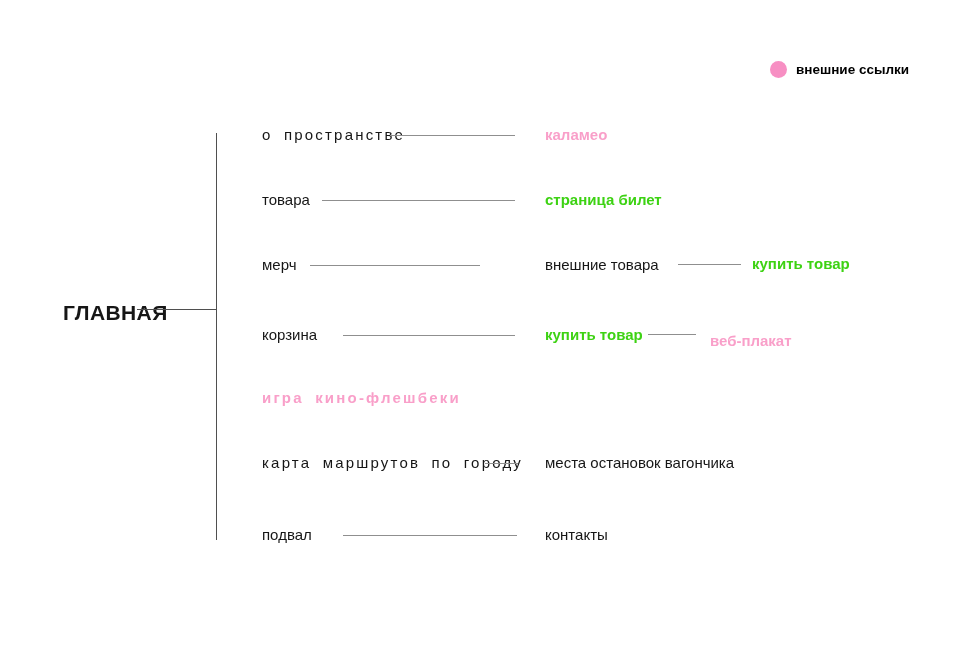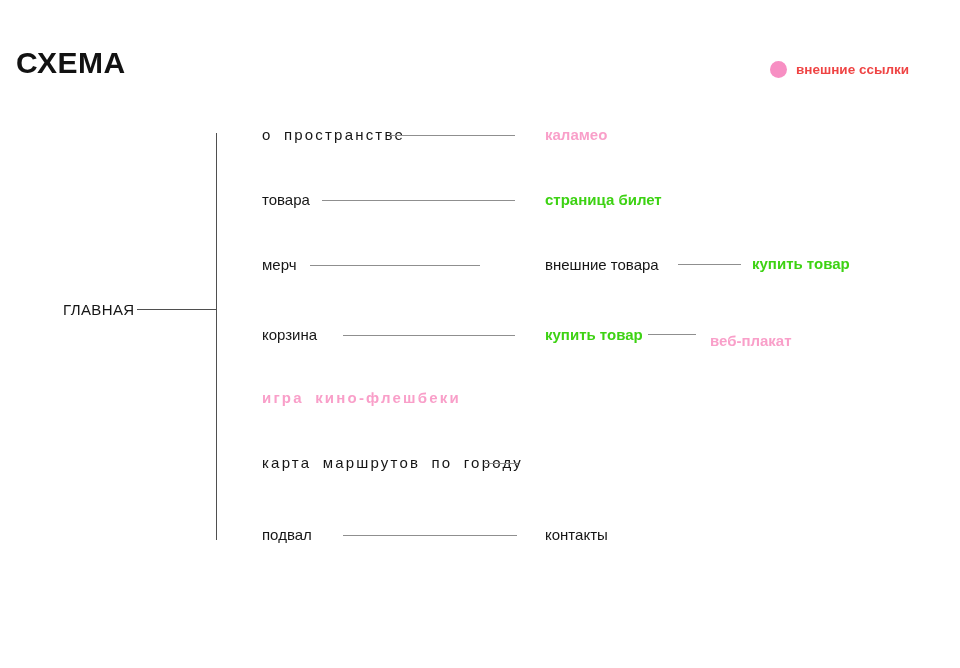--- a/index.html
+++ b/index.html
@@ -12,24 +12,24 @@
     letter-spacing:0.5px;color:#121212;
   }
   
   .legend{position:absolute;left:770px;top:61px;display:flex;flex-direction:column;gap:5px;}
   .legend-item{display:flex;align-items:center;gap:9px;}
   .dot{width:17px;height:17px;border-radius:50%;flex:0 0 auto;}
   .dot-green{background:#3dd213;}
   .dot-pink{background:#f78fc3;}
   .legend-label{font-size:13.5px;font-weight:700;white-space:nowrap;}
   .legend-label.green{color:#3dd213;}
-  .legend-label.pink{color:#ef4444;}
+  .legend-label.pink{color:#000000;}
   
   .root-label{
-    position:absolute;left:63px;top:301px;font-size:15px;font-weight:400;
+    position:absolute;left:63px;top:301px;font-size:21px;font-weight:700;
     letter-spacing:0.4px;color:#161616;white-space:nowrap;
   }
   .trunk{position:absolute;left:216px;top:133px;width:1px;height:407px;background:#4f4f4f;}
   .root-connector{position:absolute;left:137px;top:309px;width:79px;height:1px;background:#4f4f4f;}
   .hline{position:absolute;height:1px;background:#8f8f8f;}
   .hl-r1{left:390px;top:135px;width:125px;}
   .hl-r2{left:322px;top:200px;width:193px;}
   .hl-r3a{left:310px;top:265px;width:170px;}
   .hl-r3b{left:678px;top:264px;width:63px;}
   .hl-r4a{left:343px;top:335px;width:172px;}
@@ -48,21 +48,20 @@
   .t-r1{top:126px;} .t-r2{top:191px;} .t-r3{top:256px;} .t-r4{top:326px;}
   .t-r5{top:389px;} .t-r6{top:454px;} .t-r7{top:526px;}
   .r3-l3{left:752px;top:255px;}
   .r4-l3{left:710px;top:332px;}
 </style>
 </head>
 <body>
 
 <div class="canvas">
 
-  <div class="title">СХЕМА</div>
 
   <div class="legend">
     <div class="legend-item">
       <span class="dot dot-pink"></span>
       <span class="legend-label pink">внешние ссылки</span>
     </div>
   </div>
 
   <div class="root-label">ГЛАВНАЯ</div>
   <div class="root-connector"></div>
@@ -85,18 +84,19 @@
   <div class="label c1 t-r4">корзина</div>
   <div class="hline hl-r4a"></div>
   <div class="label green c2 t-r4">купить товар</div>
   <div class="hline hl-r4b"></div>
   <div class="label pink r4-l3">веб-плакат</div>
 
   <div class="label pink wide c1 t-r5">игра кино-флешбеки</div>
 
   <div class="label wide c1 t-r6">карта маршрутов по городу</div>
   <div class="hline hl-r6"></div>
+  <div class="label c2 t-r6">места остановок вагончика</div>
 
   <div class="label c1 t-r7">подвал</div>
   <div class="hline hl-r7"></div>
   <div class="label c2 t-r7">контакты</div>
 
 </div>
 
 </body></html>

